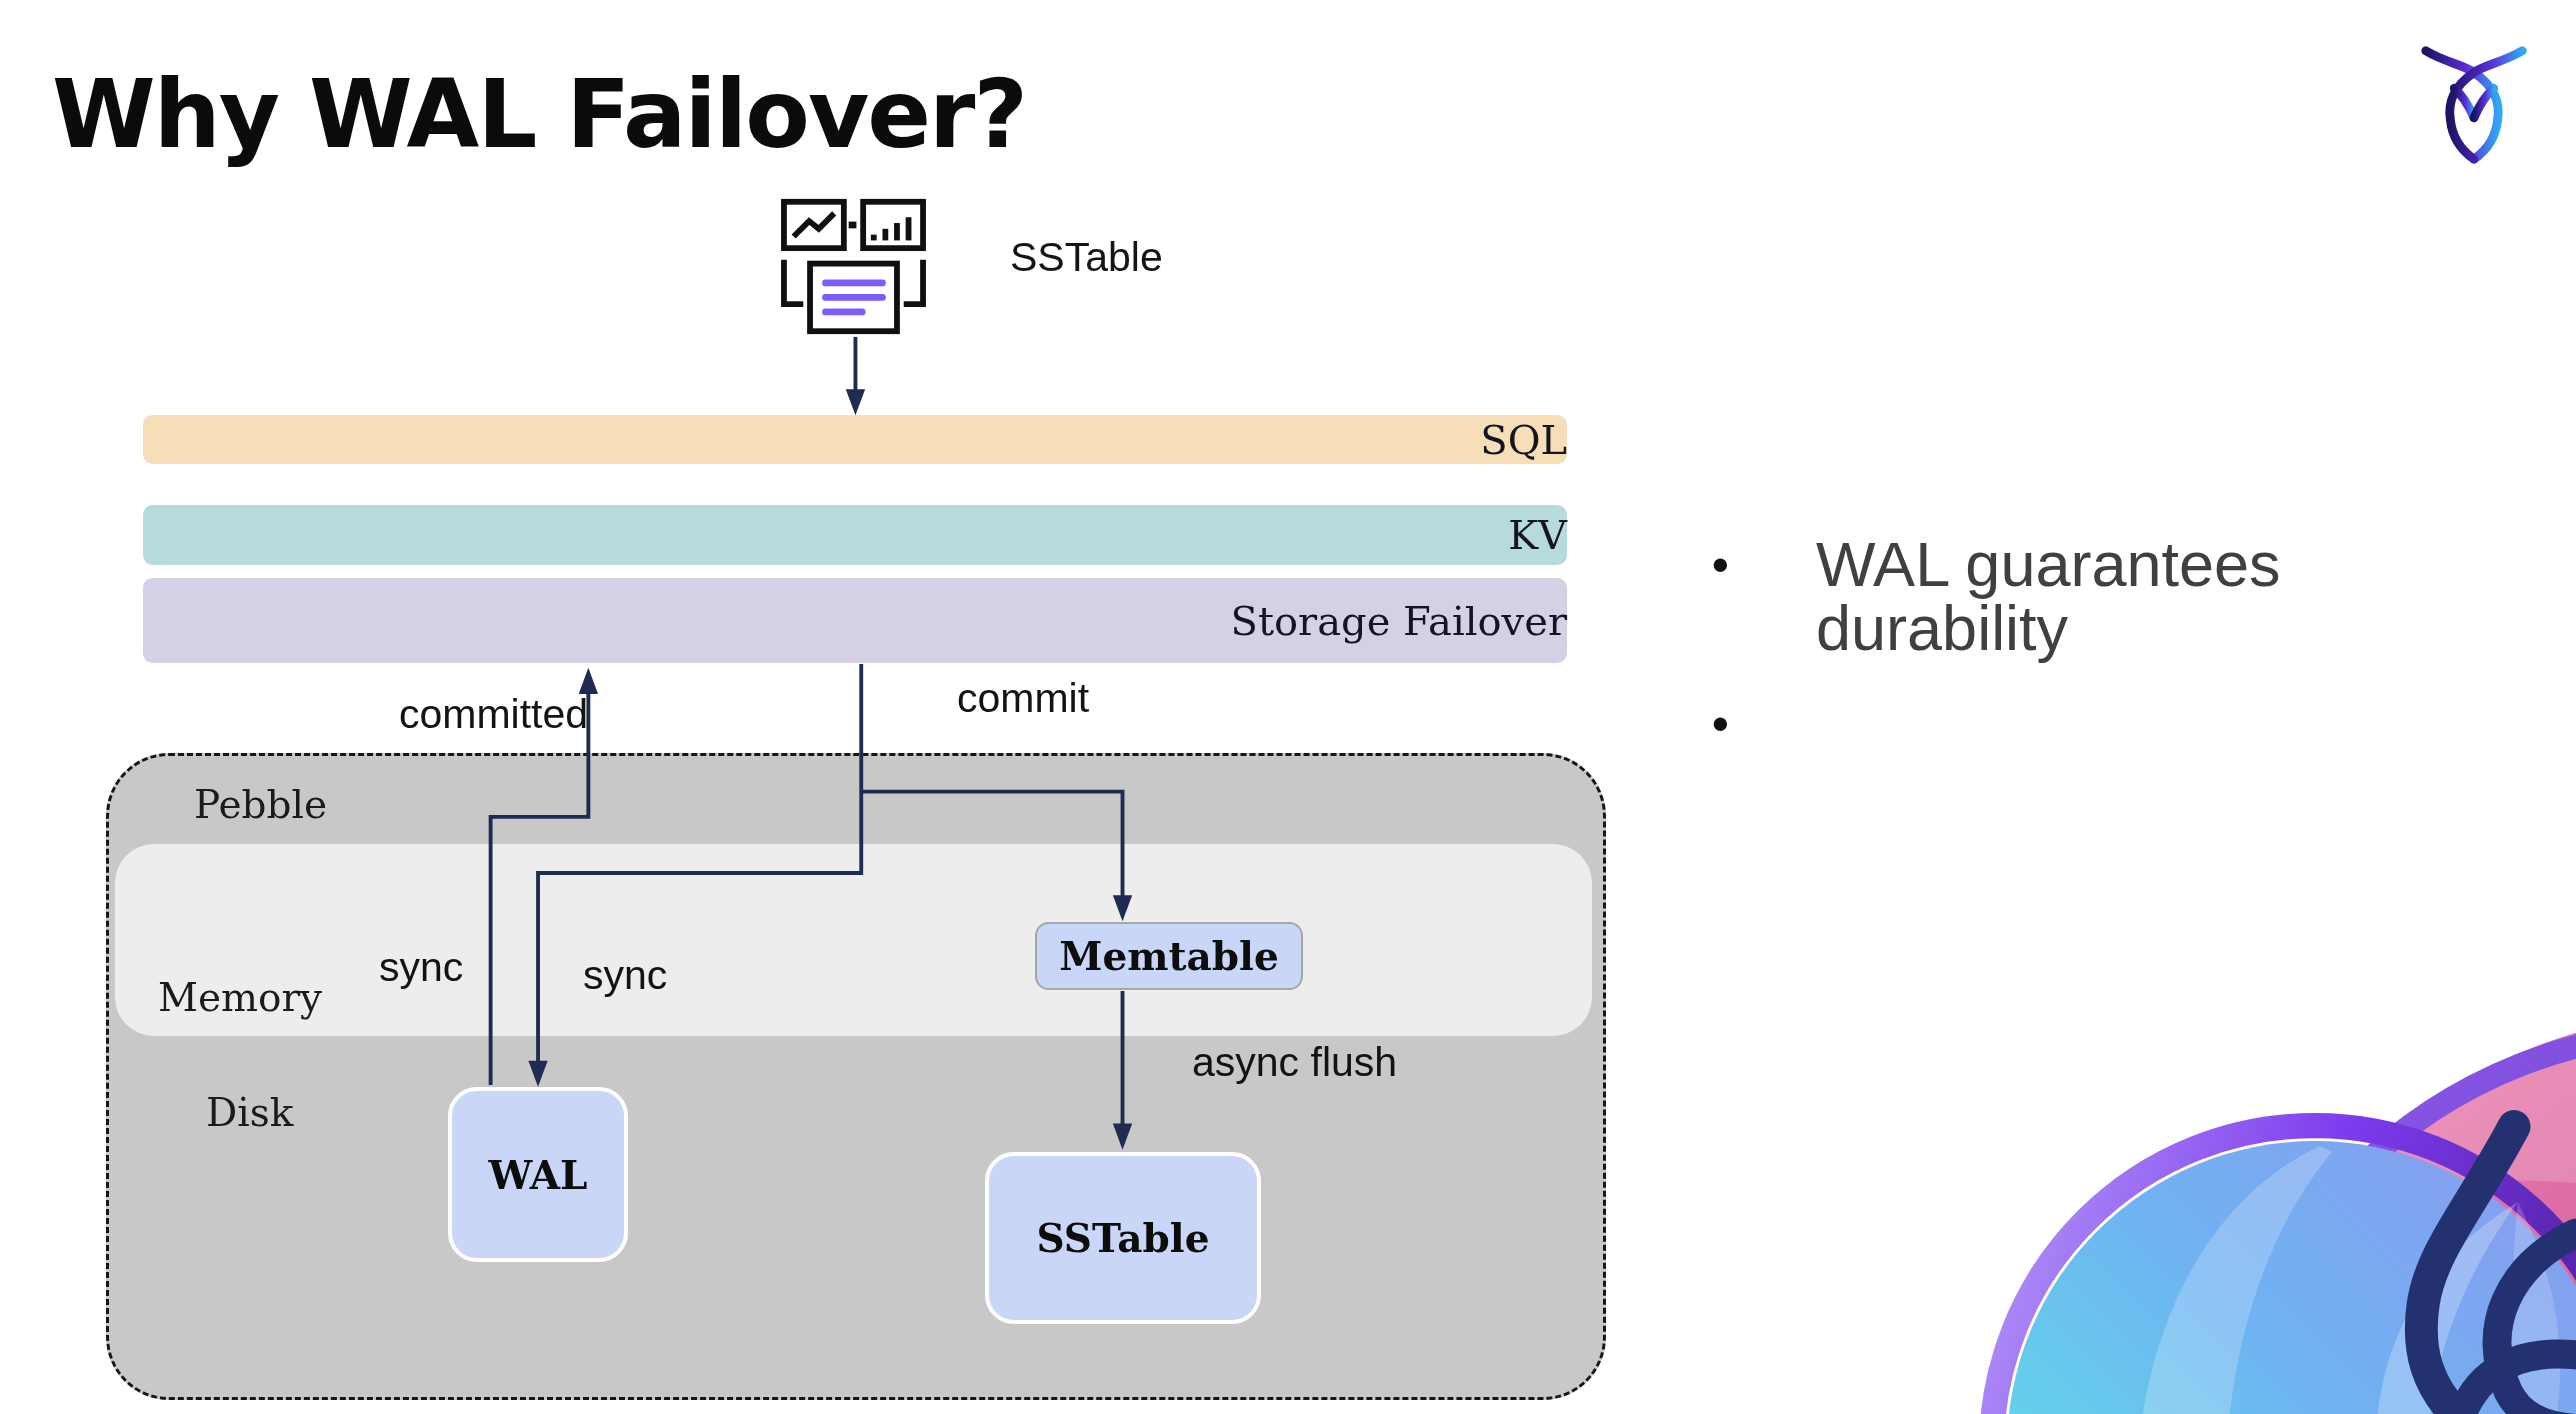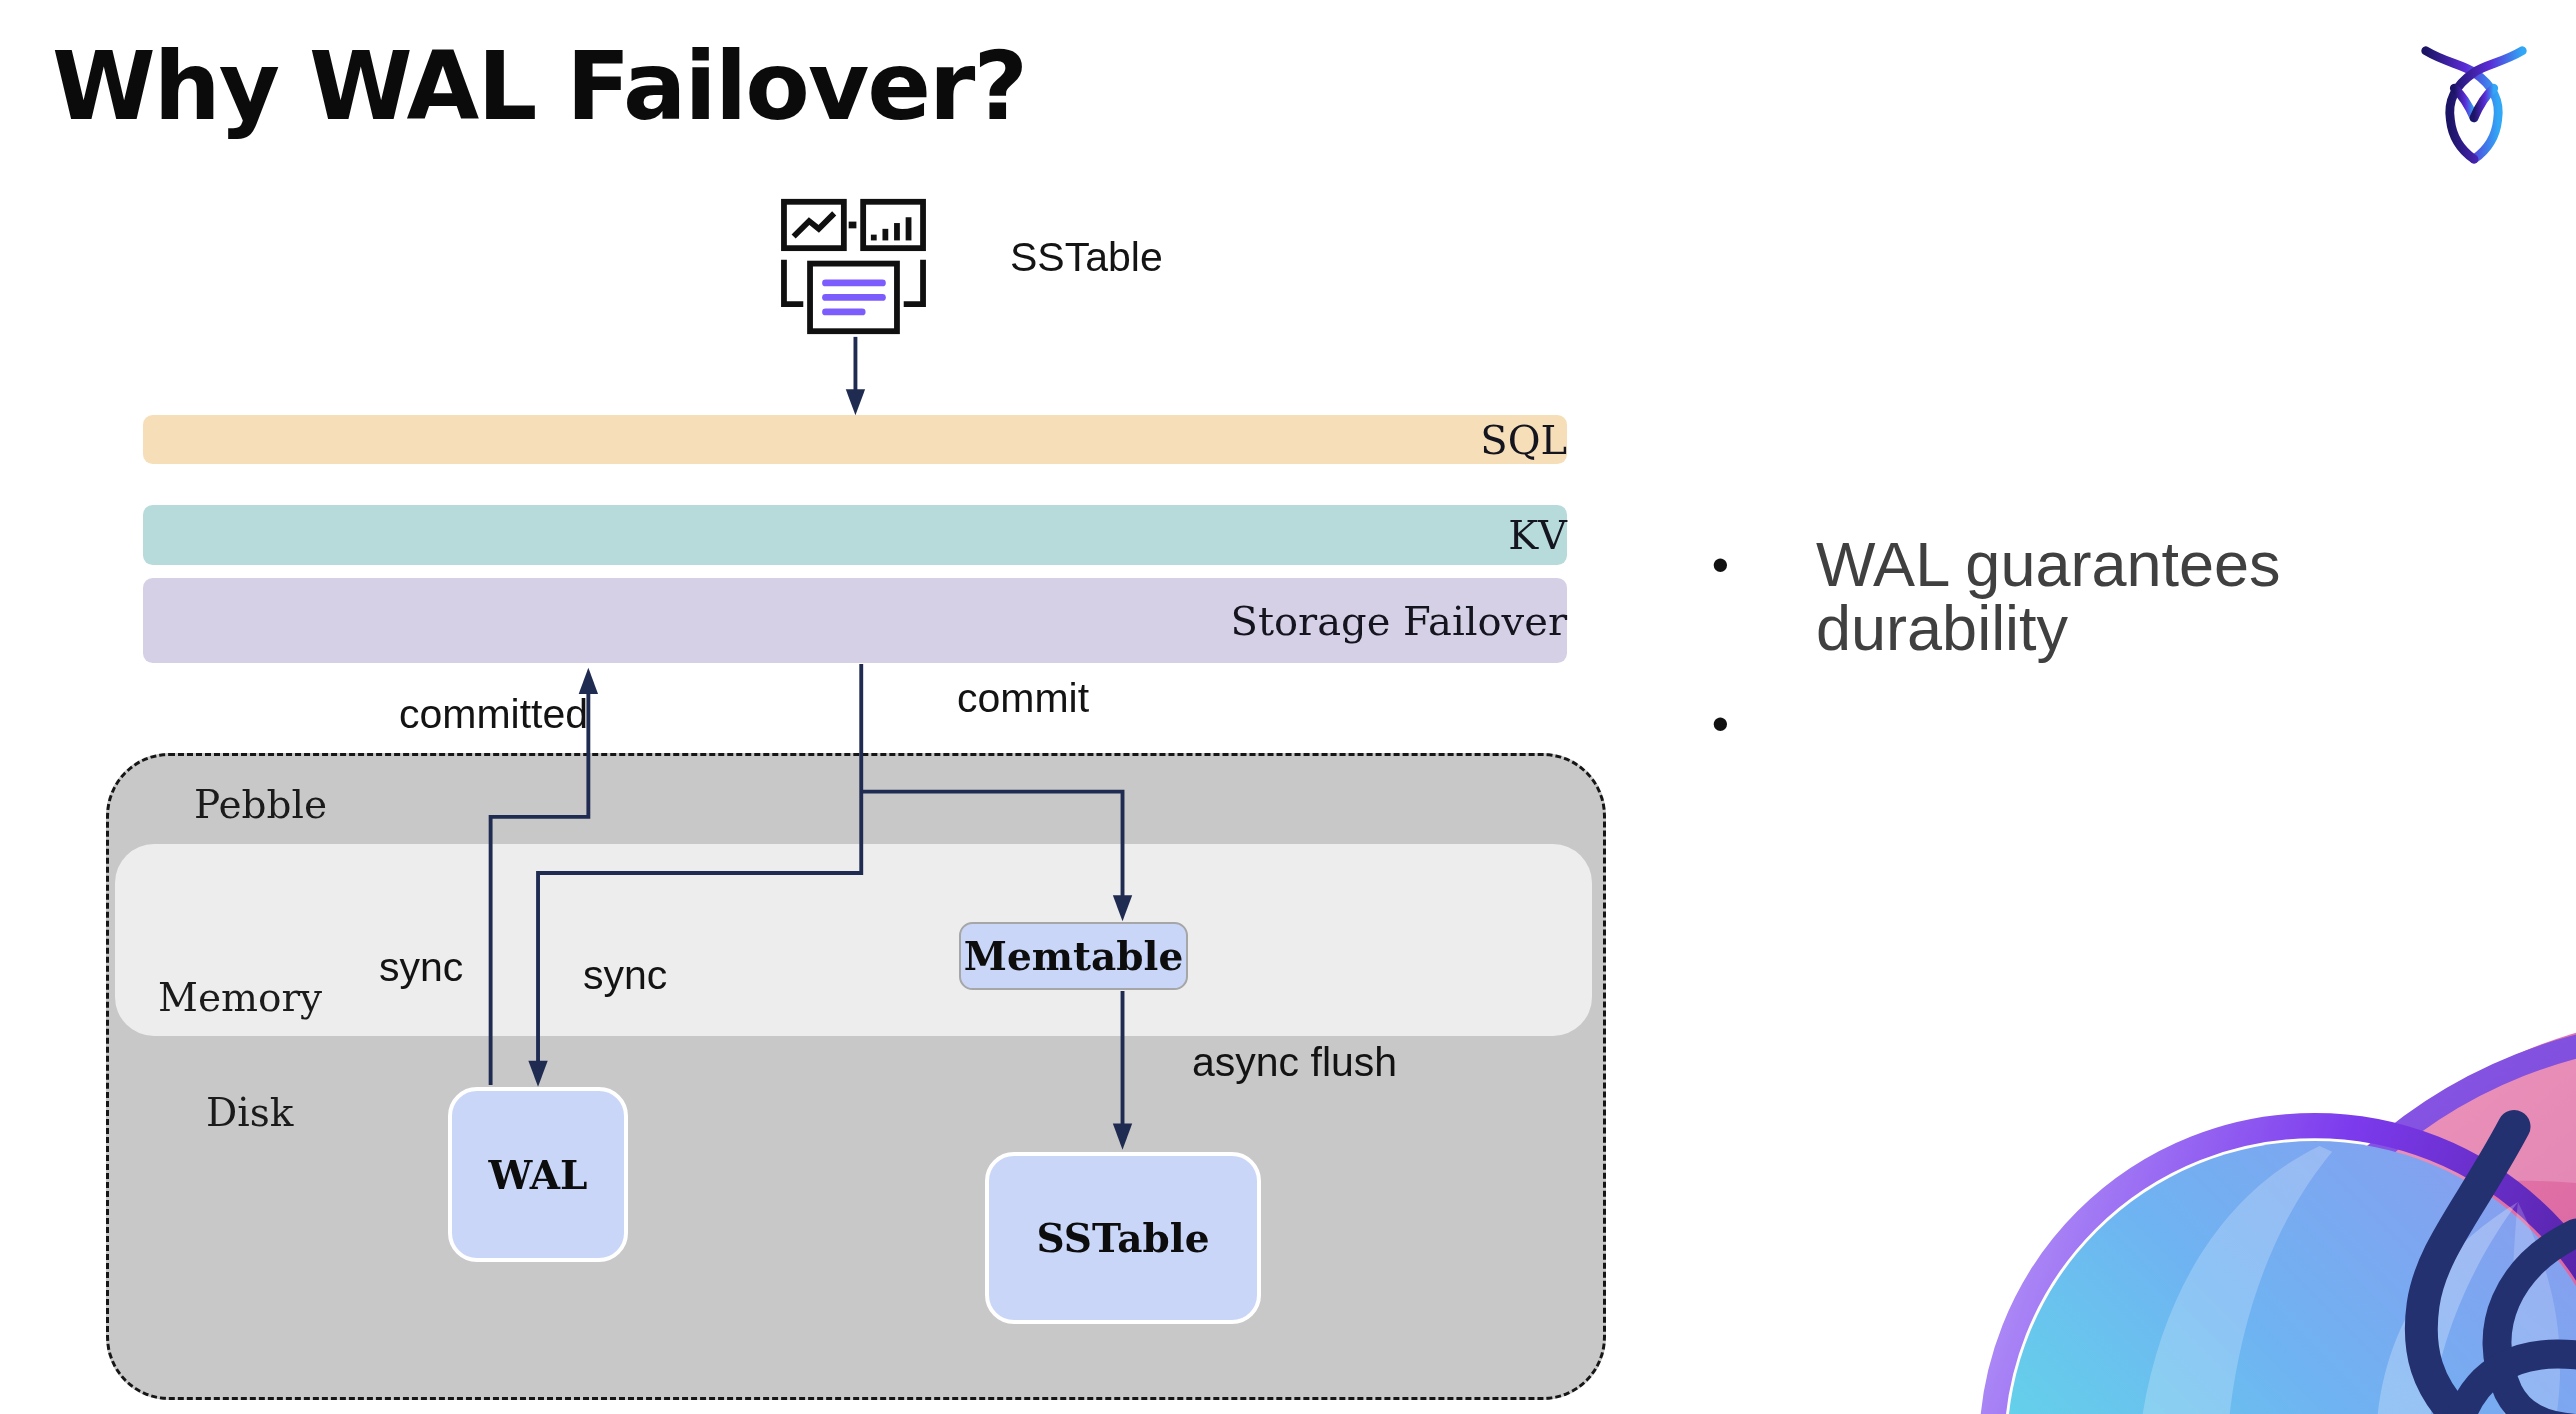--- a/index.html
+++ b/index.html
@@ -5,21 +5,21 @@
   * { margin:0; padding:0; box-sizing:border-box; }
   html,body { width:2576px; height:1415px; }
   body {
     position:relative; background:#ffffff; overflow:hidden;
     font-family:"Liberation Sans", sans-serif; color:#161616;
   }
   .abs { position:absolute; }
 
   
   #title {
-    left:52px; top:32px; width:1355px;
+    left:52px; top:60px; width:1355px;
     font-family:"DejaVu Sans", sans-serif;
     font-weight:800; font-size:94px; letter-spacing:-1.9px; color:#0b0b0b;
   }
 
   
   #logo { right:46px; top:39px; width:112px; height:128px; }
 
   
   #client-icon { left:780px; top:196px; width:147px; height:141px; }
   #client-label { left:1010px; top:234px; font-size:41px; color:#141414; }
@@ -49,21 +49,21 @@
   #label-pebble { left:194px;  top:782px; }
   #label-memory { left:158px;  top:975px; }
   #label-disk   { left:206px;  top:1090px; }
 
   
   .node-box {
     background:#C9D6F8; display:flex; align-items:center; justify-content:center;
     font-family:"DejaVu Serif", serif; font-weight:bold; font-size:39px; color:#0d0d0d;
   }
   #box-wal      { left:448px;  top:1087px; width:180px; height:175px; border:4.8px solid #ffffff; border-radius:29px; }
-  #box-memtable { left:959px; top:922px;  width:229px; height:68px;  border:2.9px solid #A6A6A6; border-radius:13.5px;text-align:center; }
+  #box-memtable { left:1035px; top:922px;  width:268px; height:68px;  border:2.9px solid #A6A6A6; border-radius:13.5px;text-align:center; }
   #box-sstable  { left:985px; top:1152px; width:276px; height:172px; border:4.8px solid #ffffff; border-radius:29px; }
 
   
   .edge-label { font-size:41px; color:#131313; white-space:nowrap; }
   #label-committed  { left:399px;  top:691px; }
   #label-commit     { left:915px;  top:675px;margin-left:42px; }
   #label-sync-left  { left:379px;  top:944px; }
   #label-sync-right { left:583px;  top:952px; }
   #label-async      { left:1192px; top:1039px; }
 

